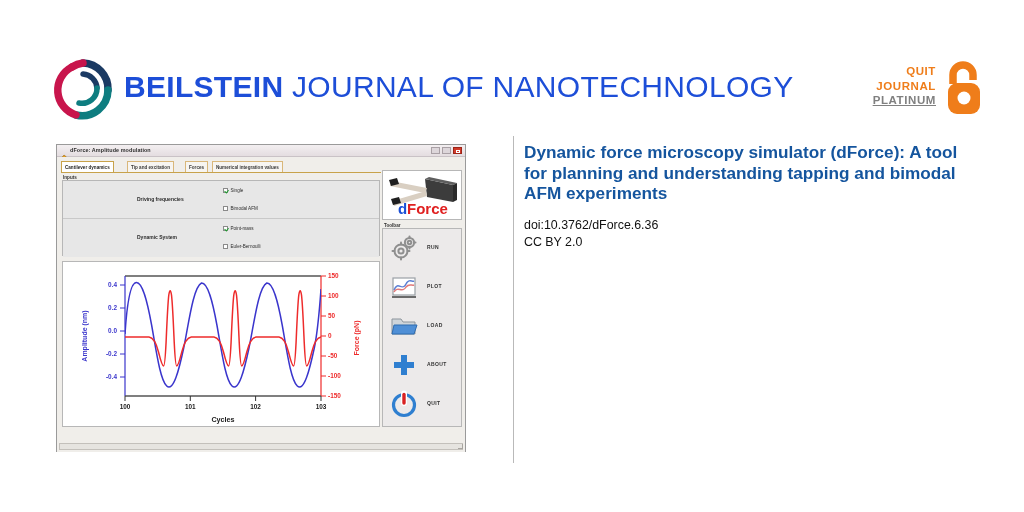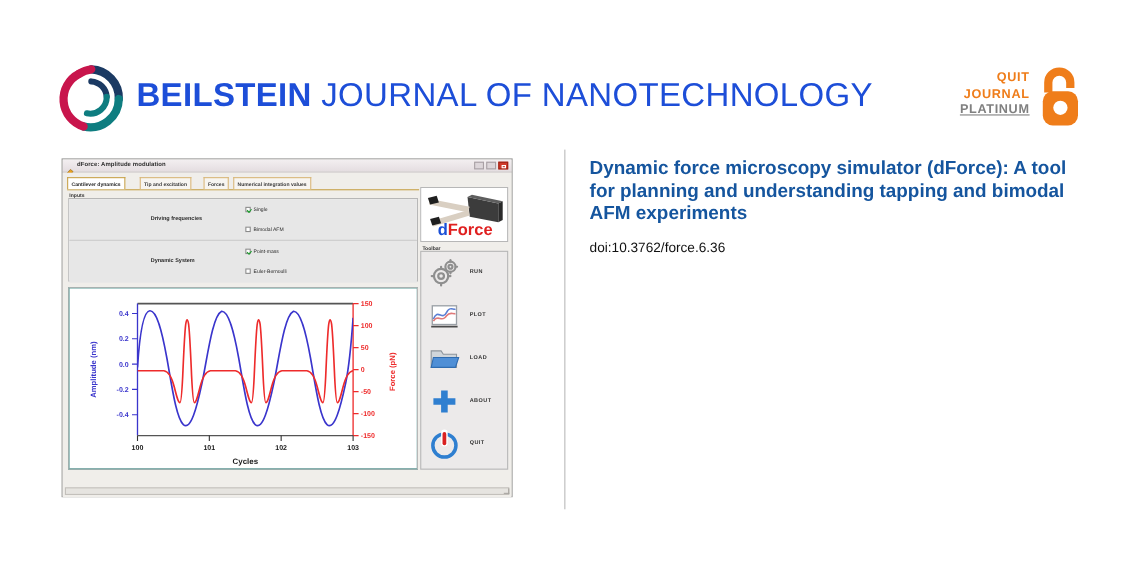--- a/index.html
+++ b/index.html
@@ -16,21 +16,21 @@
   #bj-logo-text .r{font-weight:normal;}
   #oa{position:absolute;left:878px;top:60px;width:110px;height:62px;}
   #oa-words{position:absolute;right:52px;top:4px;text-align:right;
     font-size:11.5px;font-weight:bold;line-height:14.5px;letter-spacing:.6px;}
   #oa-words .o{color:#ef7d1a;}
   #oa-words .p{color:#808080;text-decoration:underline;}
   #oa-lock{position:absolute;right:0;top:0;width:48px;height:58px;}
   
   #divider{position:absolute;left:513px;top:136px;width:1px;height:327px;background:#b9b9b9;}
   
-  #article{position:absolute;left:536px;top:142px;width:440px;}
+  #article{position:absolute;left:524px;top:142px;width:440px;}
   #art-title{color:#15559e;font-size:17.2px;font-weight:bold;line-height:20.5px;margin:0 0 13px 0;}
   #art-authors{color:#111;font-size:15.2px;line-height:20px;margin:0 0 22px 0;}
   #art-citation{color:#111;font-size:12.4px;line-height:17px;margin:0 0 13px 0;}
   #art-citation .it{font-style:italic;}
   #art-citation .bd{font-weight:bold;font-style:normal;}
   #art-citation .iv{font-style:italic;}
   #art-doi{color:#111;font-size:12.4px;line-height:17.5px;}
   
   #app{position:absolute;left:56px;top:144px;width:410px;height:308px;
     background:#eceae4;border:1px solid #9a9a9a;box-sizing:border-box;}
@@ -62,21 +62,21 @@
   #inrow2{top:38px;}
   .rowlabel{position:absolute;left:74px;top:15px;font-size:5px;font-weight:bold;color:#2b2b2b;
     white-space:nowrap;}
   .chk{position:absolute;left:160px;font-size:4.6px;color:#2b2b2b;white-space:nowrap;}
   .chk .bx{display:inline-block;width:5px;height:5px;border:1px solid #8a8a8a;background:#fff;
     vertical-align:-1px;margin-right:2.5px;position:relative;box-sizing:border-box;}
   .chk.on .bx:after{content:"";position:absolute;left:0.8px;top:0px;width:2px;height:3.4px;
     border:solid #1f9d2f;border-width:0 1.1px 1.1px 0;transform:rotate(42deg);}
   
   #plotpanel{position:absolute;left:5px;top:104px;width:318px;height:166px;
-    background:#0f766e;border:1px solid #b7b7b7;box-sizing:border-box;text-align:right;}
+    background:#14b8a6;border:1px solid #b7b7b7;box-sizing:border-box;text-align:right;}
   #plotsvg{display:block;}
   
   #logo-box{position:absolute;left:325px;top:13px;width:80px;height:50px;
     background:#ffffff;border:1px solid #b7b7b7;box-sizing:border-box;overflow:hidden;}
   #toolbar-label{position:absolute;left:327px;top:66px;font-size:4.6px;font-weight:bold;color:#333;}
   #toolbar-box{position:absolute;left:325px;top:71px;width:80px;height:199px;
     background:#eceaea;border:1px solid #b7b7b7;box-sizing:border-box;}
   .tbitem{position:absolute;left:0;width:100%;height:39px;}
   .tbicon{position:absolute;left:7px;top:5px;width:28px;height:28px;}
   .tblabel{position:absolute;left:44px;top:15px;font-size:5px;font-weight:bold;color:#333;
@@ -118,21 +118,22 @@
       </svg>
     </div>
   </div>
 </div>
 
 <div id="divider"></div>
 
 <div id="article">
   <div id="art-title">Dynamic force microscopy simulator (dForce): A tool for planning and understanding tapping and bimodal AFM experiments</div>
   <div id="art-doi">
-    <div>doi:10.3762/force.6.36</div>
+    <div>doi:10.3762/dForce.6.36</div>
+    <div>CC BY 2.0</div>
   </div>
 </div>
 
 <div id="app">
 
   <div id="titlebar">
     <div id="tb-icon">
       <svg width="7" height="7" viewBox="0 0 7 7">
           <path d="M0.5 5 L4 1 L6.5 3 L3 6.5 Z" fill="#e8a020" stroke="#8a5b00" stroke-width="0.5"></path>
         </svg>

